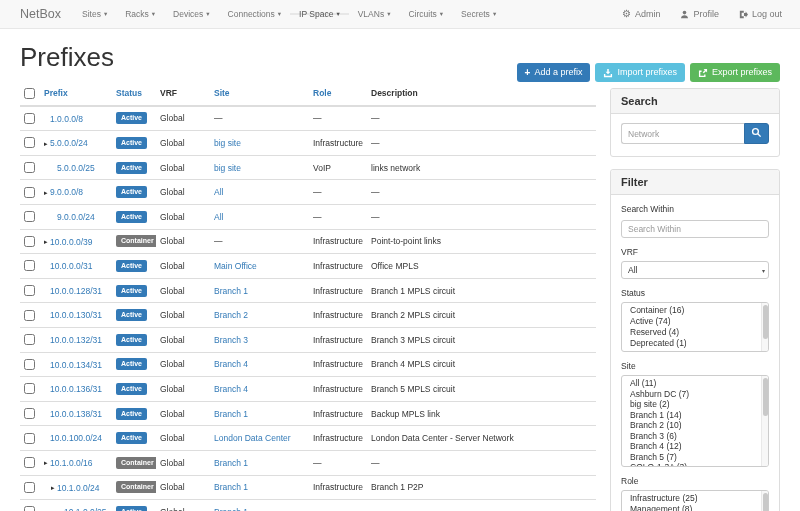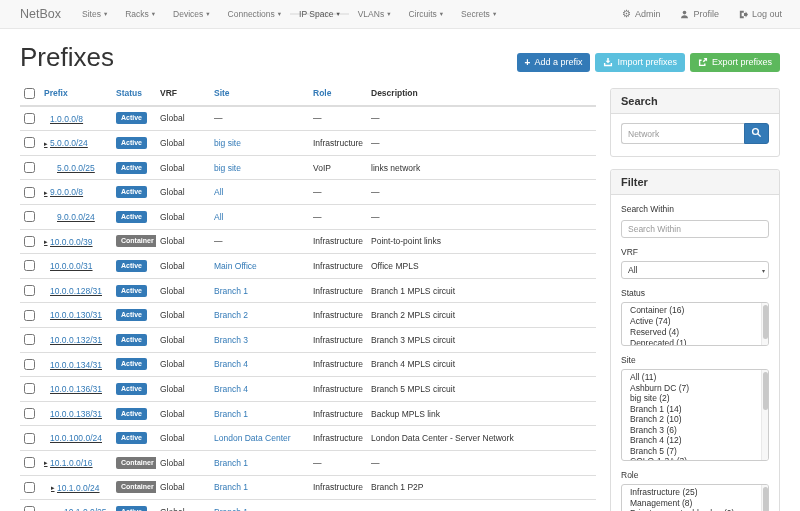--- a/index.html
+++ b/index.html
@@ -18,21 +18,21 @@
   .nav-item { font-size:8.5px; color:#777; padding:0 9px; display:flex; align-items:center; gap:3px; cursor:pointer; white-space:nowrap; }
   .nav-item.active { background:#e7e7e7; color:#555; }
   .caret { font-size:6.5px; line-height:1; }
   .nav-right { margin-left:auto; display:flex; }
   .nav-right .nav-item { font-size:9px; gap:4px; padding:0 10px; }
   .uic { font-size:10px; line-height:1; }
   .nav-ic svg { display:block; }
 
   
   .container { padding:0 20px; }
-  .page-head { display:flex; align-items:center;gap:31px; }
+  .page-head { display:flex; align-items:flex-end;gap:31px; }
   h1 { font-size:26px; line-height:28px; font-weight:400; color:#333; margin:14px 0 11px; flex:1; }
   .actions { display:flex; gap:5px; margin-top:13px; }
   .btn { border:none; border-radius:3px; color:#fff; font-size:9px; font-family:inherit;
     padding:4px 8px; display:flex; gap:4px; align-items:center; cursor:pointer; line-height:11px; }
   .btn .plus { font-weight:bold; font-size:10px; line-height:9px; }
   .btn svg { display:block; }
 
   
   .main { display:flex; gap:14px; align-items:flex-start; }
   .table-wrap { flex:1; min-width:0; }
@@ -40,21 +40,21 @@
   
   table { width:100%; border-collapse:collapse; font-size:8.5px; table-layout:fixed; }
   th { text-align:left; padding:5.8px 4px; border-bottom:2px solid #ddd; font-size:8.5px; color:#333; }
   th.sortable { color:#337ab7; cursor:pointer; }
   td { padding:5.8px 4px; border-bottom:1px solid #ddd; vertical-align:middle;
        white-space:nowrap; overflow:hidden; }
   .cb-col { width:20px; }
   col.c-prefix{width:72px;} col.c-status{width:44px;} col.c-vrf{width:54px;}
   col.c-site{width:99px;} col.c-role{width:58px;}
   input[type="checkbox"] { width:11px; height:11px; margin:0; display:block; }
-  .pfx { display:inline-flex; align-items:center;text-decoration:underline; }
+  .pfx { display:inline-flex; align-items:center; }
   .tree-arrow { display:inline-block; width:6px; font-size:7px; color:#333; line-height:1; }
   .badge { display:inline-block; color:#fff; font-size:7px; font-weight:bold;
     padding:2px 5px; border-radius:2px; line-height:8px; }
   .badge.active { background:#337ab7; }
   .badge.container { background:#777; }
 
   
   .sidebar { width:170px; flex:none; margin-top:6px; }
   .panel { border:1px solid #ddd; border-radius:3px; margin-bottom:12px; background:#fff; }
   .panel-h { background:#f5f5f5; border-bottom:1px solid #ddd; padding:6px 10px;
@@ -70,21 +70,21 @@
   .f-label:first-child { margin-top:0; }
   .f-input { width:100%; height:18px; border:1px solid #ccc; border-radius:3px;
     padding:0 6px; font-size:8.5px; font-family:inherit; color:#333; }
   .f-select { position:relative; height:18px; border:1px solid #ccc; border-radius:3px;
     background:#fff; display:flex; align-items:center; padding:0 14px 0 6px; font-size:8.5px; cursor:pointer; }
   .sel-caret { position:absolute; right:3px; top:5px; font-size:6px; color:#555; }
   .listbox { position:relative; border:1px solid #ccc; border-radius:3px; padding:2px 0;
     overflow:hidden; background:#fff; }
   .listbox .opts { padding-right:8px; }
   .opt { font-size:8.5px; color:#333; padding:0 0 0 8px; white-space:nowrap; cursor:pointer; }
-  .lb-status { height:44px; } .lb-status .opt { line-height:11px; }
+  .lb-status { height:50px; } .lb-status .opt { line-height:11px; }
   .lb-site { height:92px; } .lb-site .opt { line-height:10.5px; }
   .lb-role { height:60px; } .lb-role .opt { line-height:10.5px; }
   .sb-track { position:absolute; right:0; top:0; bottom:0; width:7px; background:#f7f7f7; border-left:1px solid #e9e9e9; }
   .sb-thumb { position:absolute; right:0.5px; width:5px; background:#c9c9c9; border-radius:3px; top:2px; }
   .lb-status .sb-thumb { height:34px; }
   .lb-site .sb-thumb { height:38px; }
   .lb-role .sb-thumb { height:26px; }
 </style>
 </head>
 <body>

